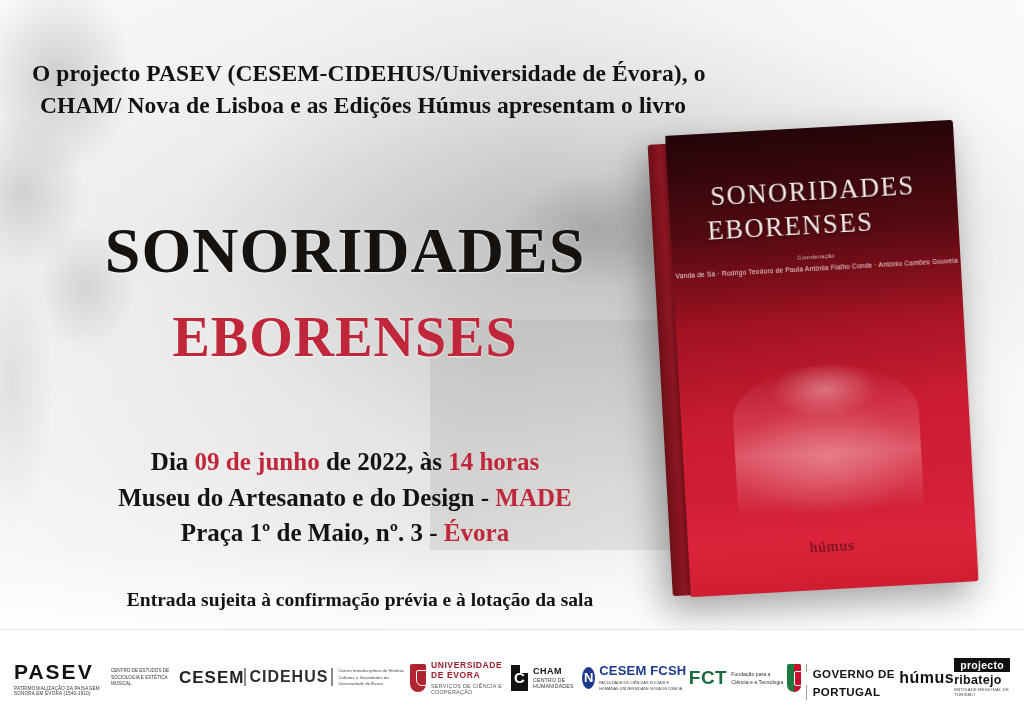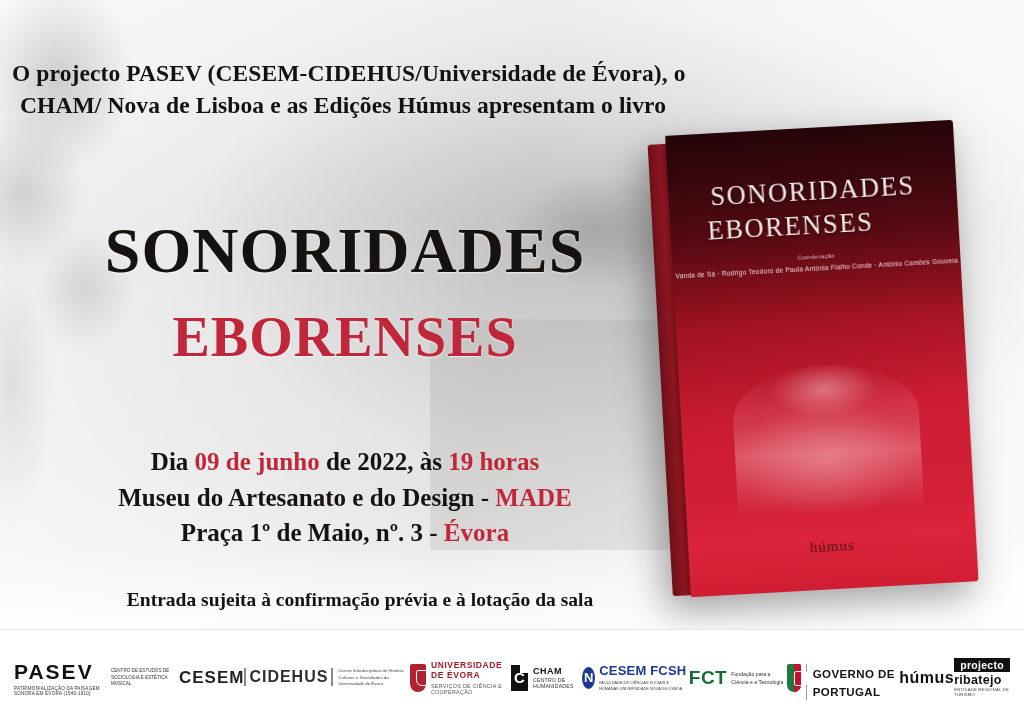--- a/index.html
+++ b/index.html
@@ -58,21 +58,21 @@
   .bg-bottomfade {
     position: absolute; left: 0; right: 0; bottom: 0; height: 180px;
     background: linear-gradient(to bottom, rgba(255,255,255,0) 0%, rgba(255,255,255,0.92) 55%, #ffffff 100%);
   }
 
   
   .content { position: absolute; inset: 0; }
 
   .presenter {
     position: absolute;
-    left: 12px;
+    left: 32px;
     top: 58px;
     width: 740px;
     font-size: 23.5px;
     line-height: 1.35;
     color: #14110f;
     font-weight: 700;
     letter-spacing: 0.1px;
   }
   .presenter .line { display: block; }
   .presenter .line2 { padding-left: 8px; }
@@ -365,21 +365,21 @@
 
     <div class="presenter">
       <span class="line line1">O projecto PASEV (CESEM-CIDEHUS/Universidade de Évora), o</span>
       <span class="line line2">CHAM/ Nova de Lisboa e as Edições Húmus apresentam o livro</span>
     </div>
 
     <div class="title-main">SONORIDADES</div>
     <div class="title-sub">EBORENSES</div>
 
     <div class="details">
-      <span class="row"><span>Dia </span><span class="hl">09 de junho</span><span> de 2022, às </span><span class="hl">19 horas</span></span>
+      <span class="row"><span>Dia </span><span class="hl">09 de junho</span><span> de 2022, às </span><span class="hl">14 horas</span></span>
       <span class="row"><span>Museu do Artesanato e do Design - </span><span class="hl">MADE</span></span>
       <span class="row"><span>Praça 1º de Maio, nº. 3 - </span><span class="hl">Évora</span></span>
     </div>
 
     <div class="note">Entrada sujeita à confirmação prévia e à lotação da sala</div>
 
     <div class="book">
       <div class="book-spine"></div>
       <div class="book-pages"></div>
       <div class="book-front">

